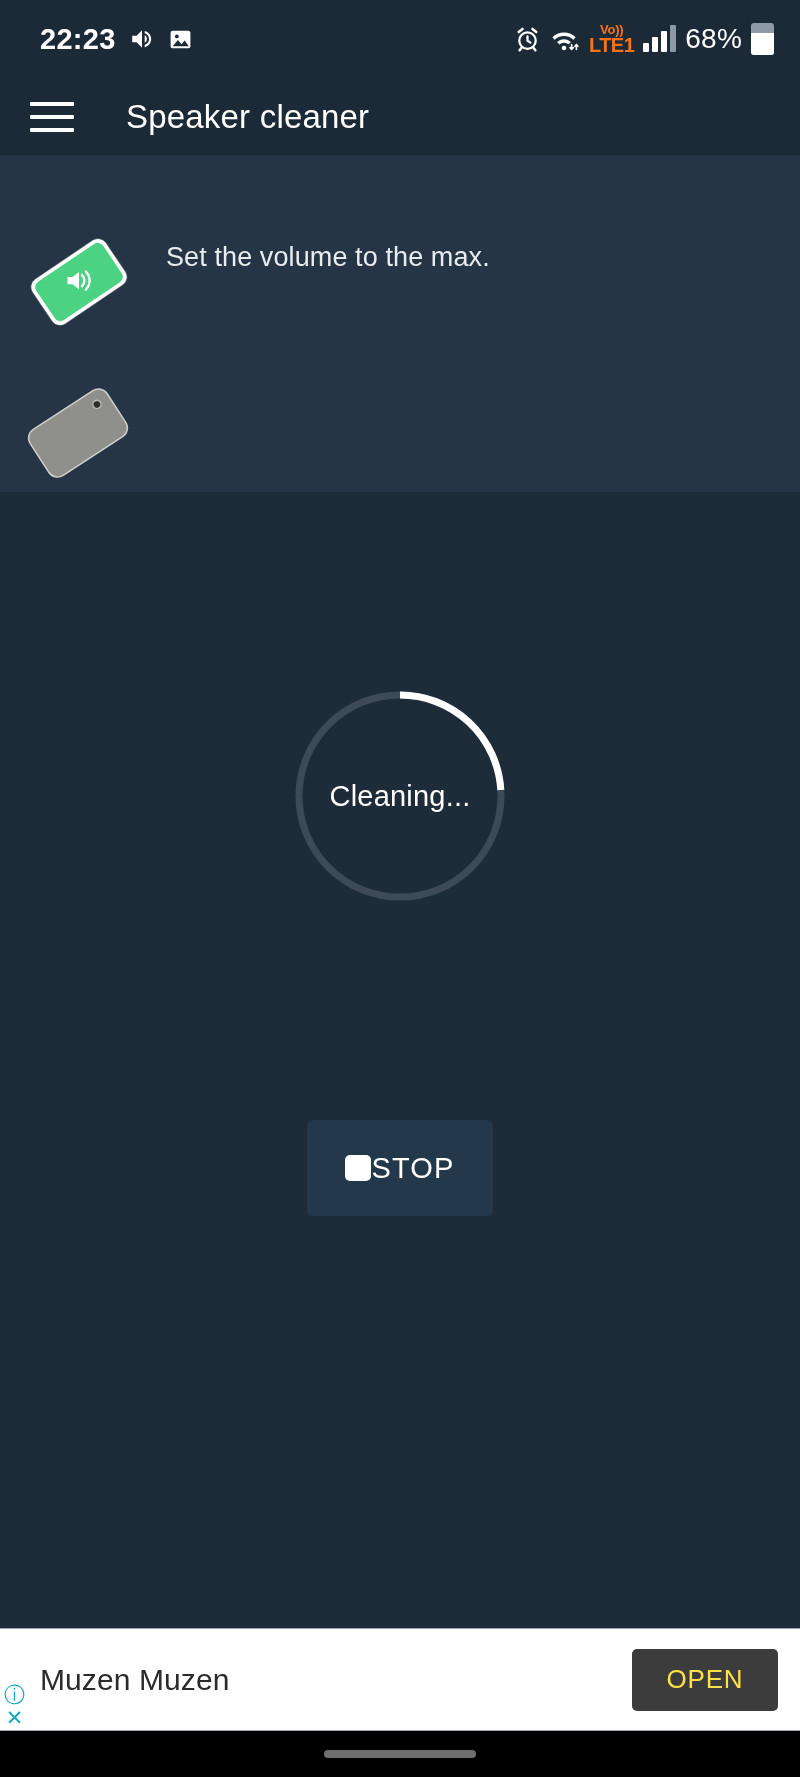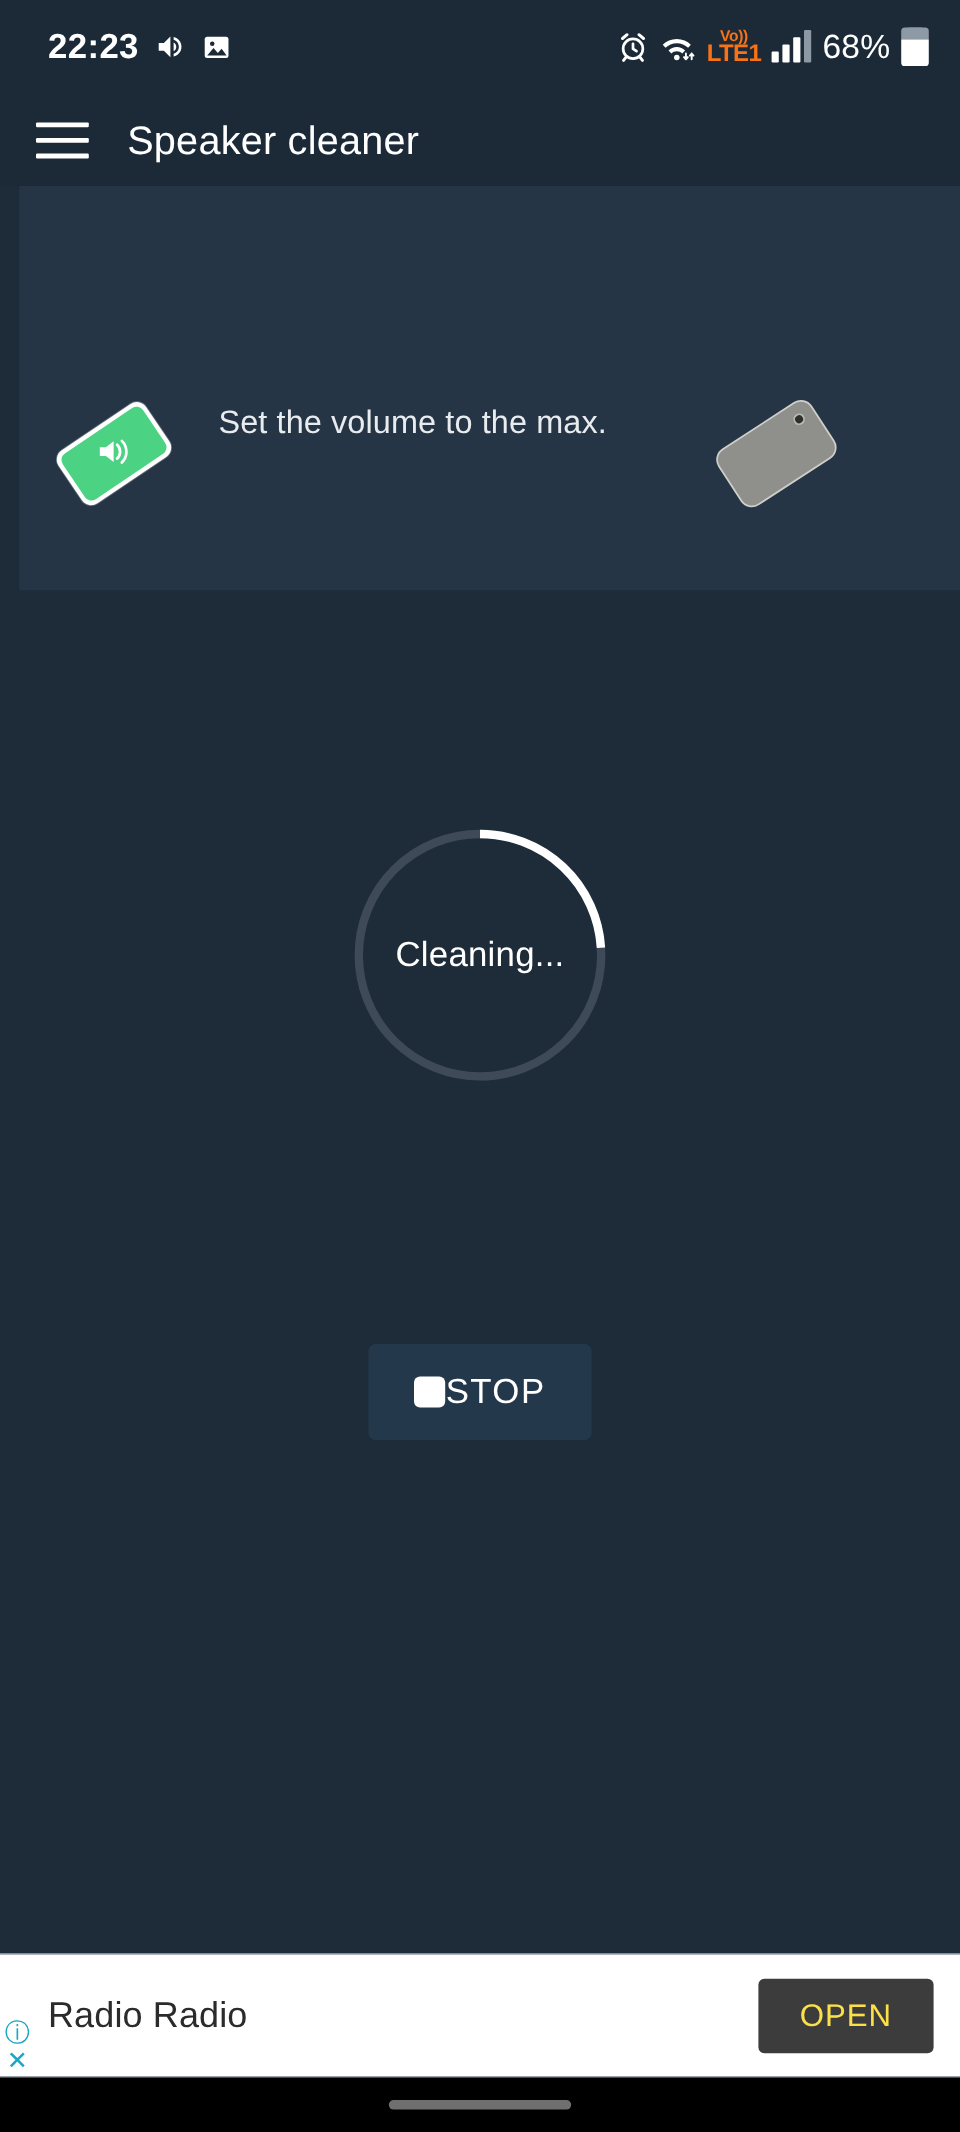--- a/index.html
+++ b/index.html
@@ -55,33 +55,33 @@
   .battery .fill {
     position:absolute; left:0; bottom:0; width:100%; height:62%;
     background:#ffffff;
   }
 
   
   .appbar {
     height:77px; flex:0 0 77px;
     background:#1c2a38;
     display:flex; align-items:center;
-    padding:0 0 0 30px; gap:32px;
+    padding:0 0 0 30px; gap:52px;
     color:#ffffff;
   }
   .hamburger { width:44px; height:30px; display:flex; flex-direction:column; justify-content:space-between; cursor:pointer; }
   .hamburger span { display:block; height:4px; background:#fff; border-radius:1px; }
   .app-title { font-size:33px; font-weight:500; letter-spacing:.2px; }
 
   
   .instructions {
     flex:0 0 337px;
     background:#253546;
     padding:58px 0 0 0;
-    display:flex; flex-direction:row; gap:63px;margin-left:16px;
+    display:flex; flex-direction:column; gap:63px;
   }
   .instr-row { display:flex; align-items:center; padding-left:36px; }
   .instr-art { width:120px; flex:0 0 120px; height:88px; position:relative; }
   .instr-text { font-size:27px; color:#e8ecef; letter-spacing:.1px; margin-left:10px; }
 
   
   .phone-green {
     position:absolute; left:6px; top:8px;
     width:74px; height:122px; border-radius:13px;
     background:#ffffff;
@@ -127,21 +127,21 @@
   .progress-wrap svg { display:block; width:224px; height:224px; }
   .progress-label {
     position:absolute; inset:0;
     display:flex; align-items:center; justify-content:center;
     color:#ffffff; font-size:29px; letter-spacing:.2px;
   }
 
   .stop-button {
     position:absolute; left:50%; top:628px;
     transform:translateX(-50%);
-    min-width:186px; height:80px;
+    min-width:186px; height:96px;
     background:#24384c;
     border:none; border-radius:6px;
     display:flex; align-items:center; justify-content:center; 
     padding:0 30px; cursor:pointer;
   }
   .stop-square { width:26px; height:26px; background:#ffffff; border-radius:5px; }
   .stop-label { color:#ffffff; font-size:29px; font-weight:500; letter-spacing:1.2px; }
 
   
   .ad-banner {
@@ -286,21 +286,21 @@
     </div>
 
     <button class="stop-button">
       <span class="stop-square"></span>
       <span class="stop-label">STOP</span>
     </button>
 
   </div>
 
   <div class="ad-banner">
-    <span class="ad-title">Radio Radio</span>
+    <span class="ad-title">Muzen Muzen</span>
     <button class="ad-open">OPEN</button>
     <span class="ad-badges">
       <span class="ad-info">ⓘ</span>
       <span class="ad-close">✕</span>
     </span>
   </div>
 
   <div class="navbar">
     <div class="nav-pill"></div>
   </div>

